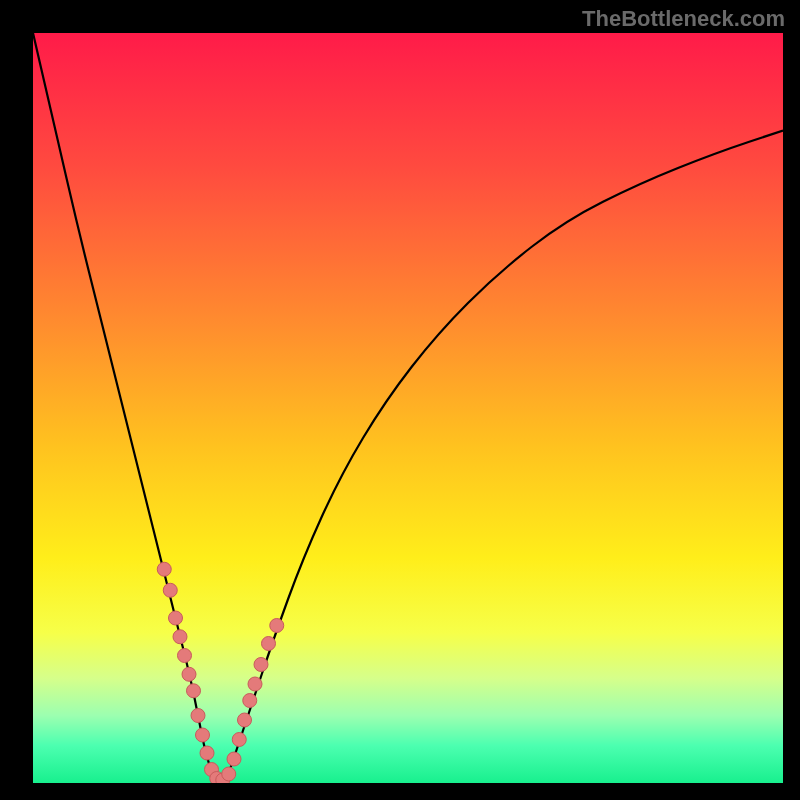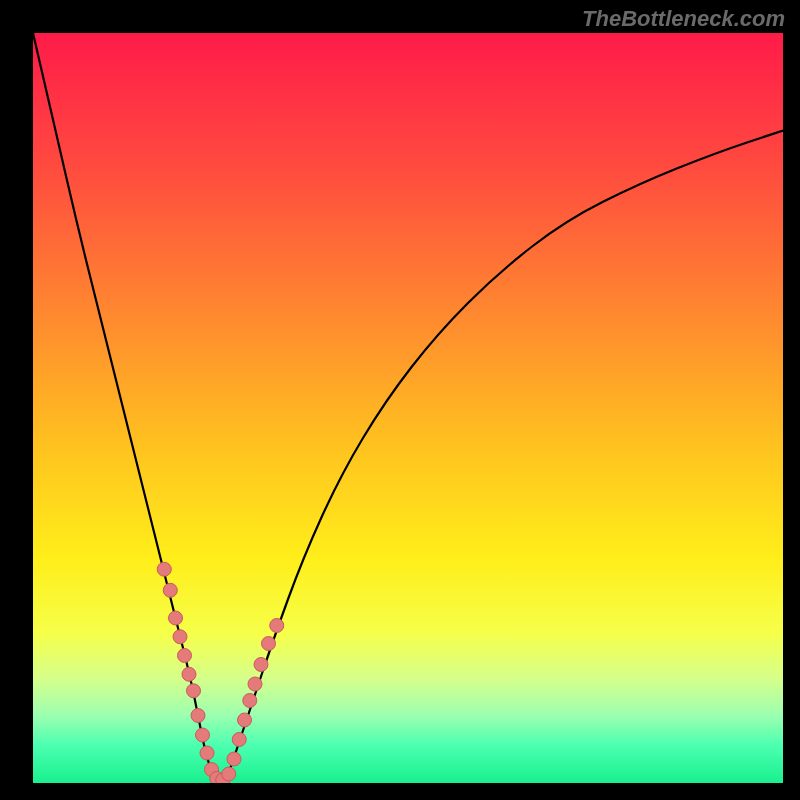--- a/index.html
+++ b/index.html
@@ -22,21 +22,20 @@
   .gradient {
     position: absolute;
     inset: 0;
   }
   .watermark {
     position: absolute;
     font-family: Arial, Helvetica, sans-serif;
     font-weight: 600;
     color: #6a6a6a;
     white-space: nowrap;
-    font-style: italic;
   }
   svg.curve {
     position: absolute;
     inset: 0;
     width: 100%;
     height: 100%;
   }
 </style>
 </head>
 <body>

